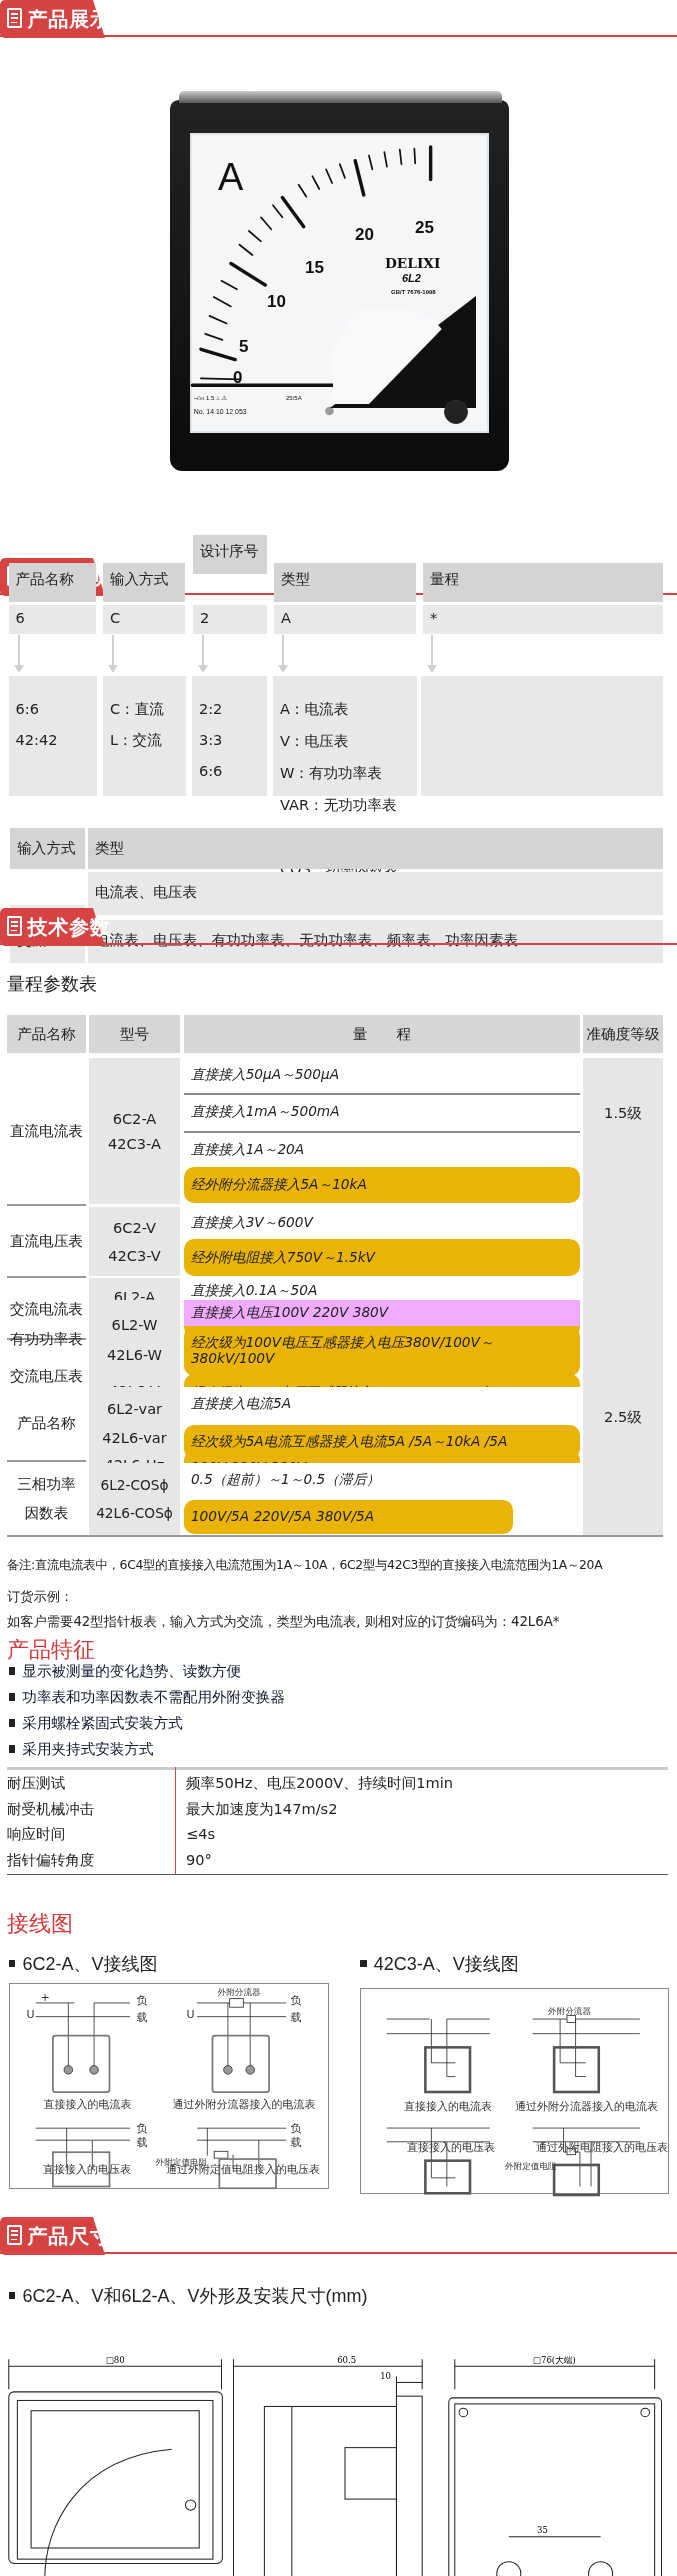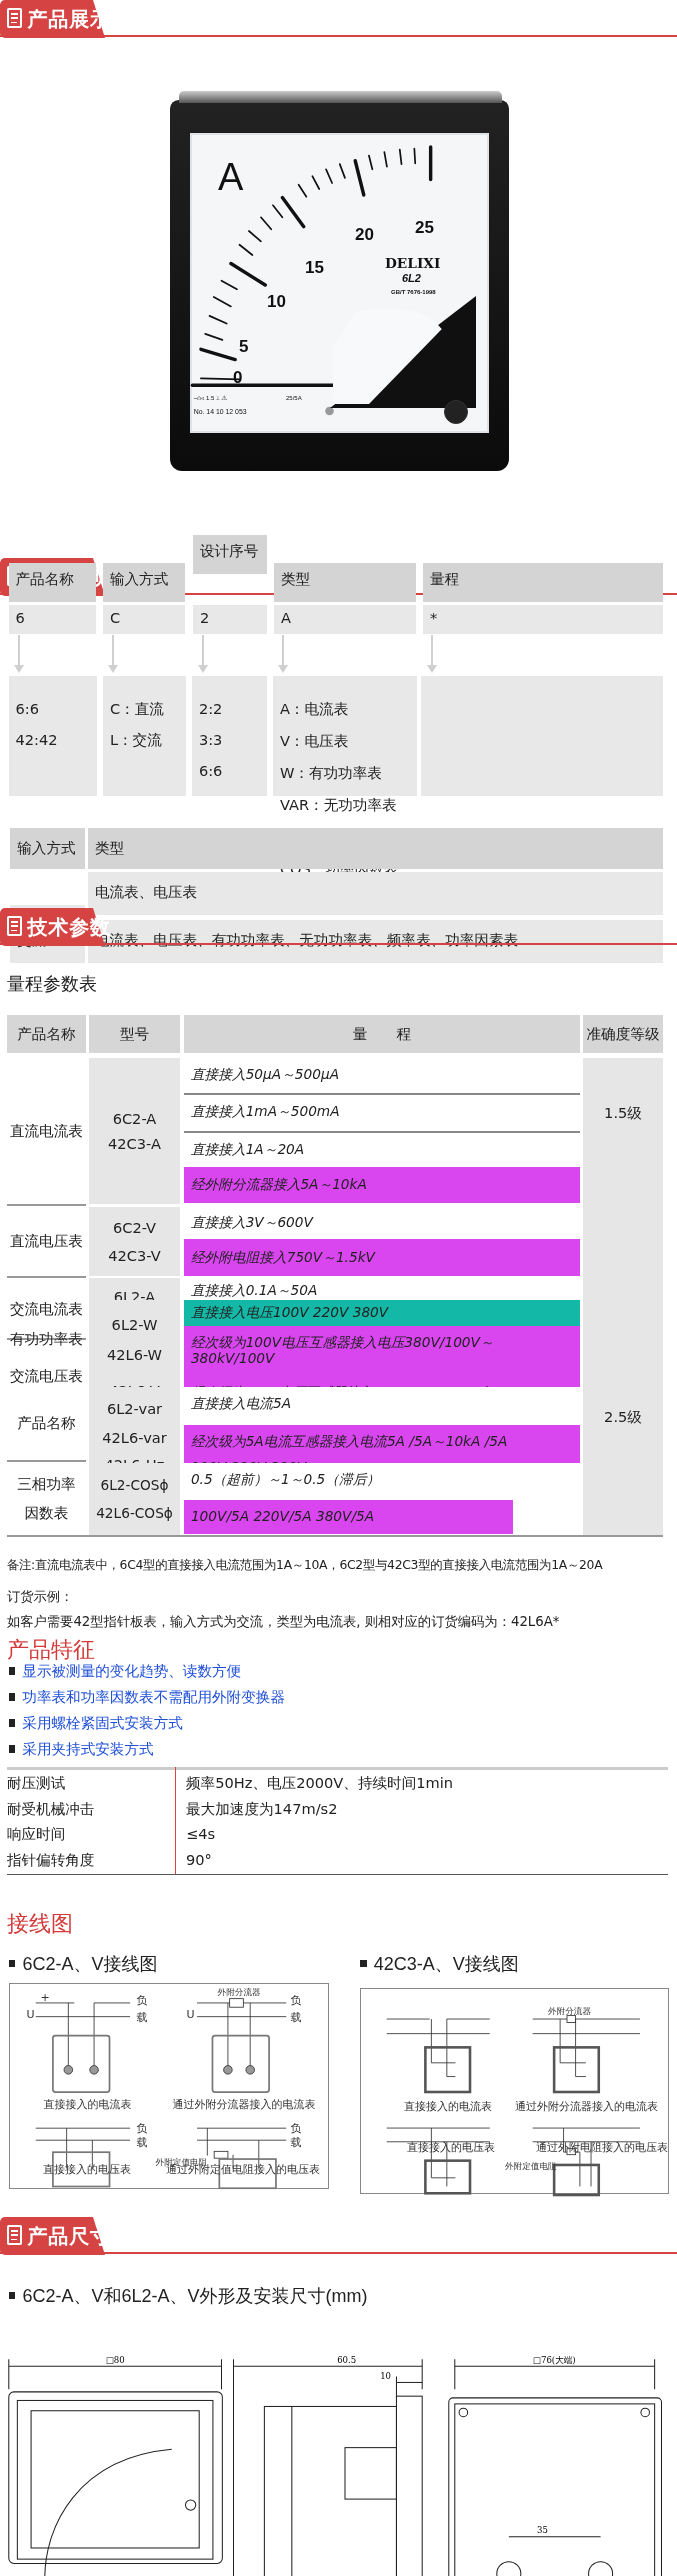--- a/index.html
+++ b/index.html
@@ -27,27 +27,27 @@
   .arrow { position: absolute; width: 1.7px; background: #d0d0d0; height: 31px; }
   .arrow::after { content: ""; position: absolute; left: -4.3px; bottom: -6.9px; border-left: 5.1px solid transparent; border-right: 5.1px solid transparent; border-top: 8.6px solid #d0d0d0; }
   .list-line { display: block; line-height: 31px; }
 
   
   .pt { position: absolute; font-family: "DejaVu Sans", sans-serif; font-size: 13.7px; color: #222; }
   .pt-hd { position: absolute; background: #d6d6d6; height: 38px; font-size: 14.6px; font-weight: normal; display: flex; align-items: center; justify-content: center; }
   .pt-name { position: absolute; display: flex; align-items: center; justify-content: center; text-align: center; font-size: 14.6px; }
   .pt-model { position: absolute; background: #e6e6e6; display: flex; flex-direction: column; justify-content: center; align-items: center; font-size: 14.6px; }
   .pt-range { position: absolute; padding-left: 6.9px; display: flex; align-items: center; font-size: 13.7px; line-height: 1.15; font-style: italic; }
-  .pt-range.g { background: #d946ef; }
+  .pt-range.g { background: #eab308; border-radius: 10px; }
   .pt-acc { position: absolute; background: #e6e6e6; display: flex; align-items: center; justify-content: center; font-size: 14.6px; }
   .sep { position: absolute; height: 1.7px; background: #999; }
 
   .plain { position: absolute; font-family: "DejaVu Sans", sans-serif; font-size: 13.3px; color: #222; white-space: nowrap; }
   .red-title { position: absolute; color: #d43a3a; font-size: 22px; font-family: "DejaVu Sans", sans-serif; }
-  .bullet { position: absolute; font-size: 14.6px; font-family: "DejaVu Sans", sans-serif; color: #1d4ed8; }
+  .bullet { position: absolute; font-size: 14.6px; font-family: "DejaVu Sans", sans-serif; color: #0f172a; }
   .bullet::before { content: ""; display: inline-block; width: 6px; height: 7.7px; background: #222; margin-right: 7.7px; vertical-align: 0.9px; }
 
   .spec-row { position: absolute; font-size: 14.6px; font-family: "DejaVu Sans", sans-serif; color: #222; }
 
   .wire-box { position: absolute; border: 0.9px solid #888; background: #fff; }
   .sub-title { position: absolute; font-size: 18px; font-family: "Liberation Sans", sans-serif; color: #222; }
   .sub-title::before { content: ""; display: inline-block; width: 6.9px; height: 7.7px; background: #222; margin-right: 6.9px; vertical-align: 2.6px; }
   .cap { position: absolute; font-size: 11px; font-family: "DejaVu Sans", sans-serif; color: #333; white-space: nowrap; }
   .small { position: absolute; font-size: 8.6px; font-family: "DejaVu Sans", sans-serif; color: #333; white-space: nowrap; }
   svg { position: absolute; overflow: visible; }
@@ -268,21 +268,21 @@
 <style>
   .pt, .pt-lower { }
 </style>
 
 <div class="pt" data-name="params-table-lower-rows">
   <div class="pt-name" style="left:6.9px;top:1300px;width:79px;height:79px" data-name="params-row-name">有功功率表</div>
   <div class="pt-model" style="left:89px;top:1300px;width:91px;height:79px" data-name="params-row-models">
     <span>6L2-W</span>
     <span style="margin-top:13.7px">42L6-W</span>
   </div>
-  <div class="pt-range" style="left:184px;top:1300px;width:396px;height:26px;background:#14b8a6" data-name="params-row-range">直接接入电压100V  220V  380V</div>
+  <div class="pt-range" style="left:184px;top:1300px;width:396px;height:26px;background:#f0abfc" data-name="params-row-range">直接接入电压100V  220V  380V</div>
   <div class="pt-range g" style="left:184px;top:1326px;width:396px;height:50px;flex-direction:column;align-items:flex-start;justify-content:center" data-name="params-row-range">
     <span>经次级为100V电压互感器接入电压380V/100V～</span>
     <span>380kV/100V</span>
   </div>
 
   <div class="pt-name" style="left:6.9px;top:1387px;width:79px;height:72px;background:#fff" data-name="params-row-name">产品名称</div>
   <div class="pt-model" style="left:89px;top:1387px;width:91px;height:72px" data-name="params-row-models">
     <span>6L2-var</span>
     <span style="margin-top:12px">42L6-var</span>
   </div>

